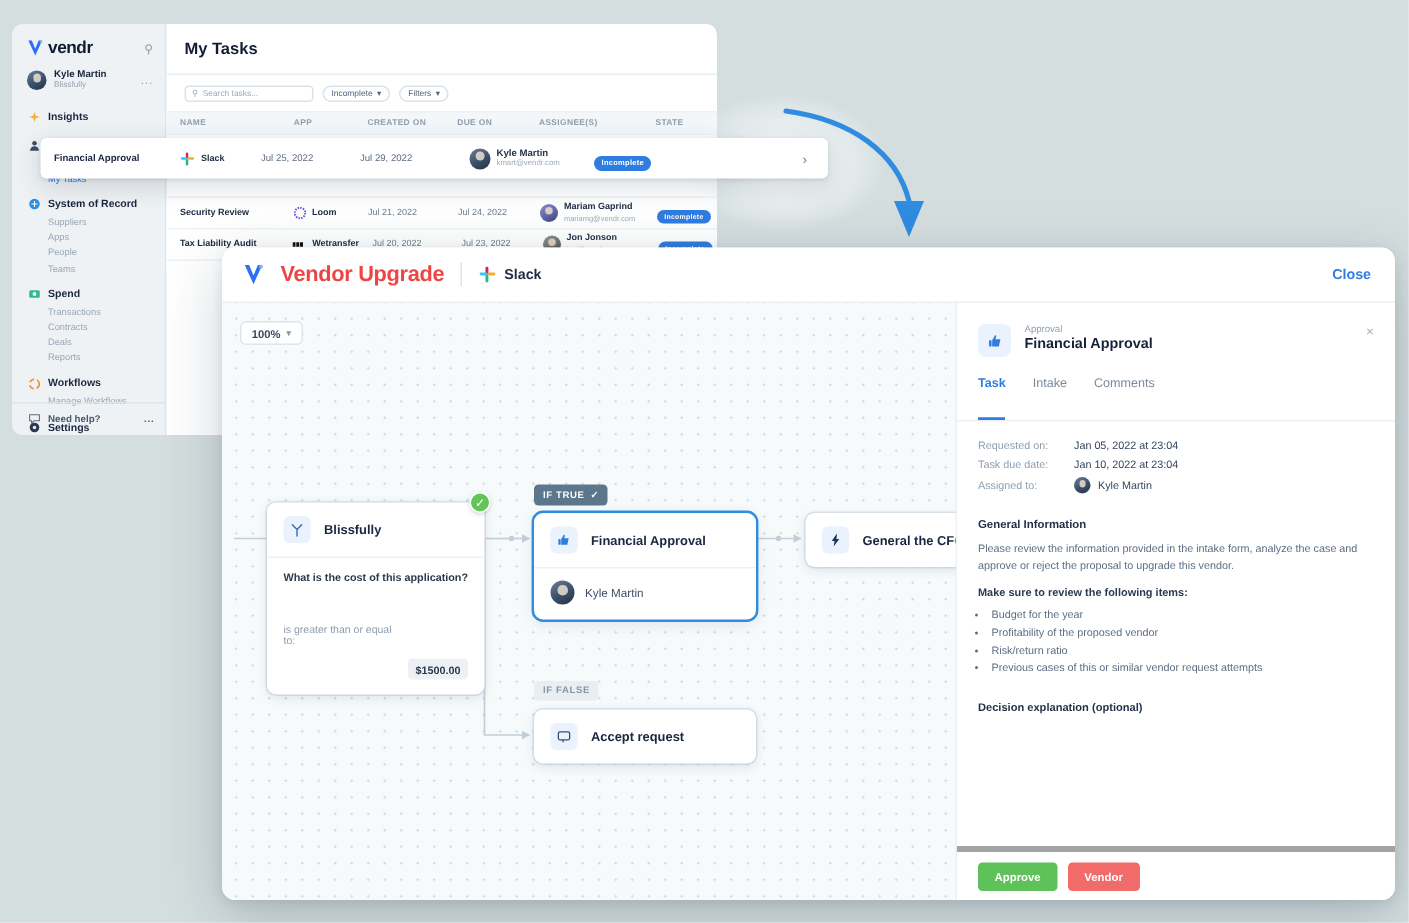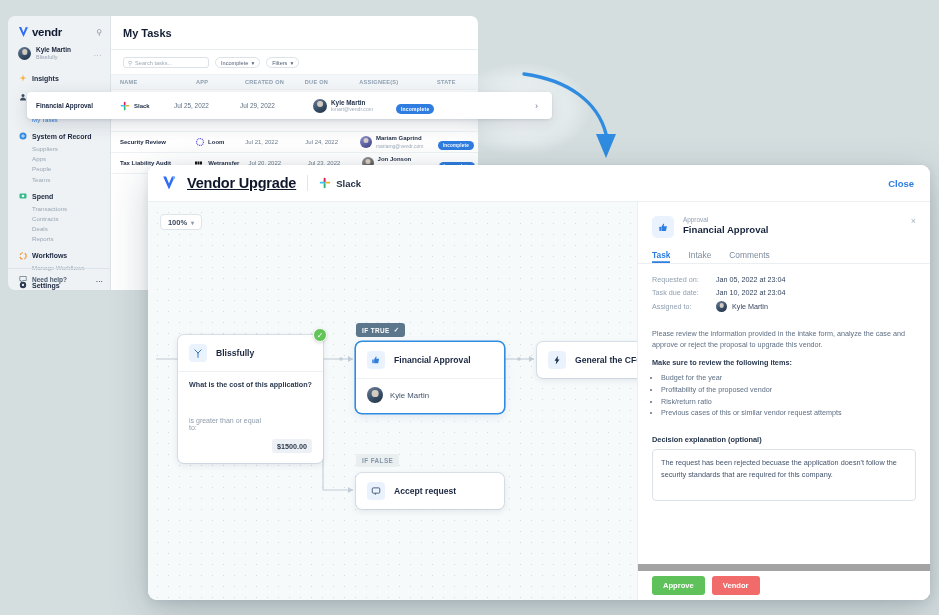--- a/index.html
+++ b/index.html
@@ -140,21 +140,21 @@
     width: 782px; height: 435px;
     background: #fff; border-radius: 9px;
     box-shadow: 0 12px 40px rgba(25,45,65,.22), 0 2px 8px rgba(25,45,65,.10);
     overflow: hidden; z-index: 10;
   }
   .modal-head {
     height: 37px; display:flex; align-items:center; padding: 0 16px 0 14px;
     border-bottom: 1px solid #eceff2; background:#fff;
   }
   .m-logo { width: 14px; height: 16px; color:#2f6df4; margin-right: 11px; }
-  .m-title { font-size: 14.5px; font-weight: 700; color:#0f172a; letter-spacing:-.2px;text-decoration:underline; }
+  .m-title { font-size: 14.5px; font-weight: 700; color:#ef4444; letter-spacing:-.2px; }
   .m-div { width:1px; height:16px; background:#dfe5ea; margin: 0 11px; }
   .m-app { display:flex; align-items:center; gap:5px; }
   .m-app span { font-size: 9.5px; font-weight:700; color:#1f2c42; }
   .m-close { margin-left:auto; font-size: 9.5px; color:#2f7de0; font-weight:600; cursor:pointer; }
 
   .modal-body { display:flex; height: 398px; }
   .canvas {
     position: relative; width: 490px; height: 398px;
     background-color: #f7fafb;
     background-image: radial-gradient(#cfd9e0 0.85px, transparent 0.85px);
@@ -221,40 +221,40 @@
   .panel { width: 292px; height: 398px; background:#fff; position:relative; }
   .p-head { padding: 14px 14px 0 14px; display:flex; gap:9px; }
   .p-ic {
     width: 22px; height: 22px; border-radius: 5px; background:#eaf2fd;
     display:flex; align-items:center; justify-content:center; flex:none;
   }
   .p-kicker { font-size: 6.4px; color:#90a0b0; margin-bottom: 1px; }
   .p-name { font-size: 9.6px; font-weight: 700; color:#16233a; }
   .p-x { margin-left:auto; color:#a8b4c0; font-size: 9px; align-self:flex-start; }
   .tabs { display:flex; gap: 18px; padding: 12px 14px 0 14px; border-bottom:1px solid #eceff2; }
-  .tab { font-size: 8.4px; color:#7c8b9c; padding-bottom: 3px; }
+  .tab { font-size: 8.4px; color:#7c8b9c; padding-bottom: 20px; }
   .tab.active { color:#2f7de0; font-weight:700; box-shadow: inset 0 -1.8px 0 #2f7de0; }
   .meta { padding: 11px 14px 0 14px; }
   .meta-row { display:flex; align-items:center; margin-bottom: 4px; }
   .meta-k { width: 64px; font-size: 7.2px; color:#90a0b0; }
   .meta-v { font-size: 7.2px; color:#35465e; display:flex; align-items:center; gap:5px; }
   .sec { padding: 12px 14px 0 14px; }
   .sec-h { font-size: 7.6px; font-weight: 700; color:#1f2f45; margin-bottom: 6px; }
   .sec-p { font-size: 7.2px; color:#5d6e83; line-height: 1.55; margin-bottom: 8px; }
   .sec-sub { font-size: 7.3px; font-weight: 700; color:#2a3a50; margin-bottom: 5px; }
   .blist { margin: 0 0 0 9px; padding:0; }
   .blist li { font-size: 7.2px; color:#5d6e83; line-height: 1.62; }
   .ta-label { font-size: 7.4px; font-weight:700; color:#1f2f45; padding: 16px 14px 5px 14px; }
   .ta {
     margin: 0 14px; height: 52px; border:1px solid #dbe2e9; border-radius: 4px;
     padding: 7px 8px; font-size: 7.3px; color:#43536b; line-height: 1.6;
   }
   .p-foot {
     position:absolute; left:0; right:0; bottom:0; height: 36px;
-    border-top: 7px solid #a3a3a3; display:flex; align-items:center; gap:7px;
+    border-top: 4px solid #a3a3a3; display:flex; align-items:center; gap:7px;
     padding-left: 14px; background:#fff;
   }
   .btn { border:none; border-radius: 3px; font-size: 7.6px; font-weight: 700; color:#fff; padding: 5px 11px; cursor:pointer; font-family:inherit; }
   .btn.approve { background:#5ec15a; }
   .btn.reject { background:#f26b6b; }
 </style>
 </head>
 <body>
 
 <div id="root">
@@ -644,32 +644,32 @@
           <div class="meta-row">
             <div class="meta-k">Assigned to:</div>
             <div class="meta-v">
               <div class="avatar" style="width:11px;height:11px"></div>
               <span>Kyle Martin</span>
             </div>
           </div>
         </div>
 
         <div class="sec">
+          <div class="sec-h">General Information</div>
           <div class="sec-p">Please review the information provided in the intake form, analyze the case and approve or reject the proposal to upgrade this vendor.</div>
           <div class="sec-sub">Make sure to review the following items:</div>
           <ul class="blist">
             <li>Budget for the year</li>
             <li>Profitability of the proposed vendor</li>
             <li>Risk/return ratio</li>
             <li>Previous cases of this or similar vendor request attempts</li>
           </ul>
         </div>
 
         <div class="ta-label">Decision explanation (optional)</div>
-        <div class="ta" contenteditable="false" style="">The request has been rejected becuase the application doesn't follow the security standards that are required for this company.</div>
 
         <div class="p-foot">
           <button class="btn approve">Approve</button>
           <button class="btn reject">Vendor</button>
         </div>
       </div>
     </div>
   </div>
 </div>
 

